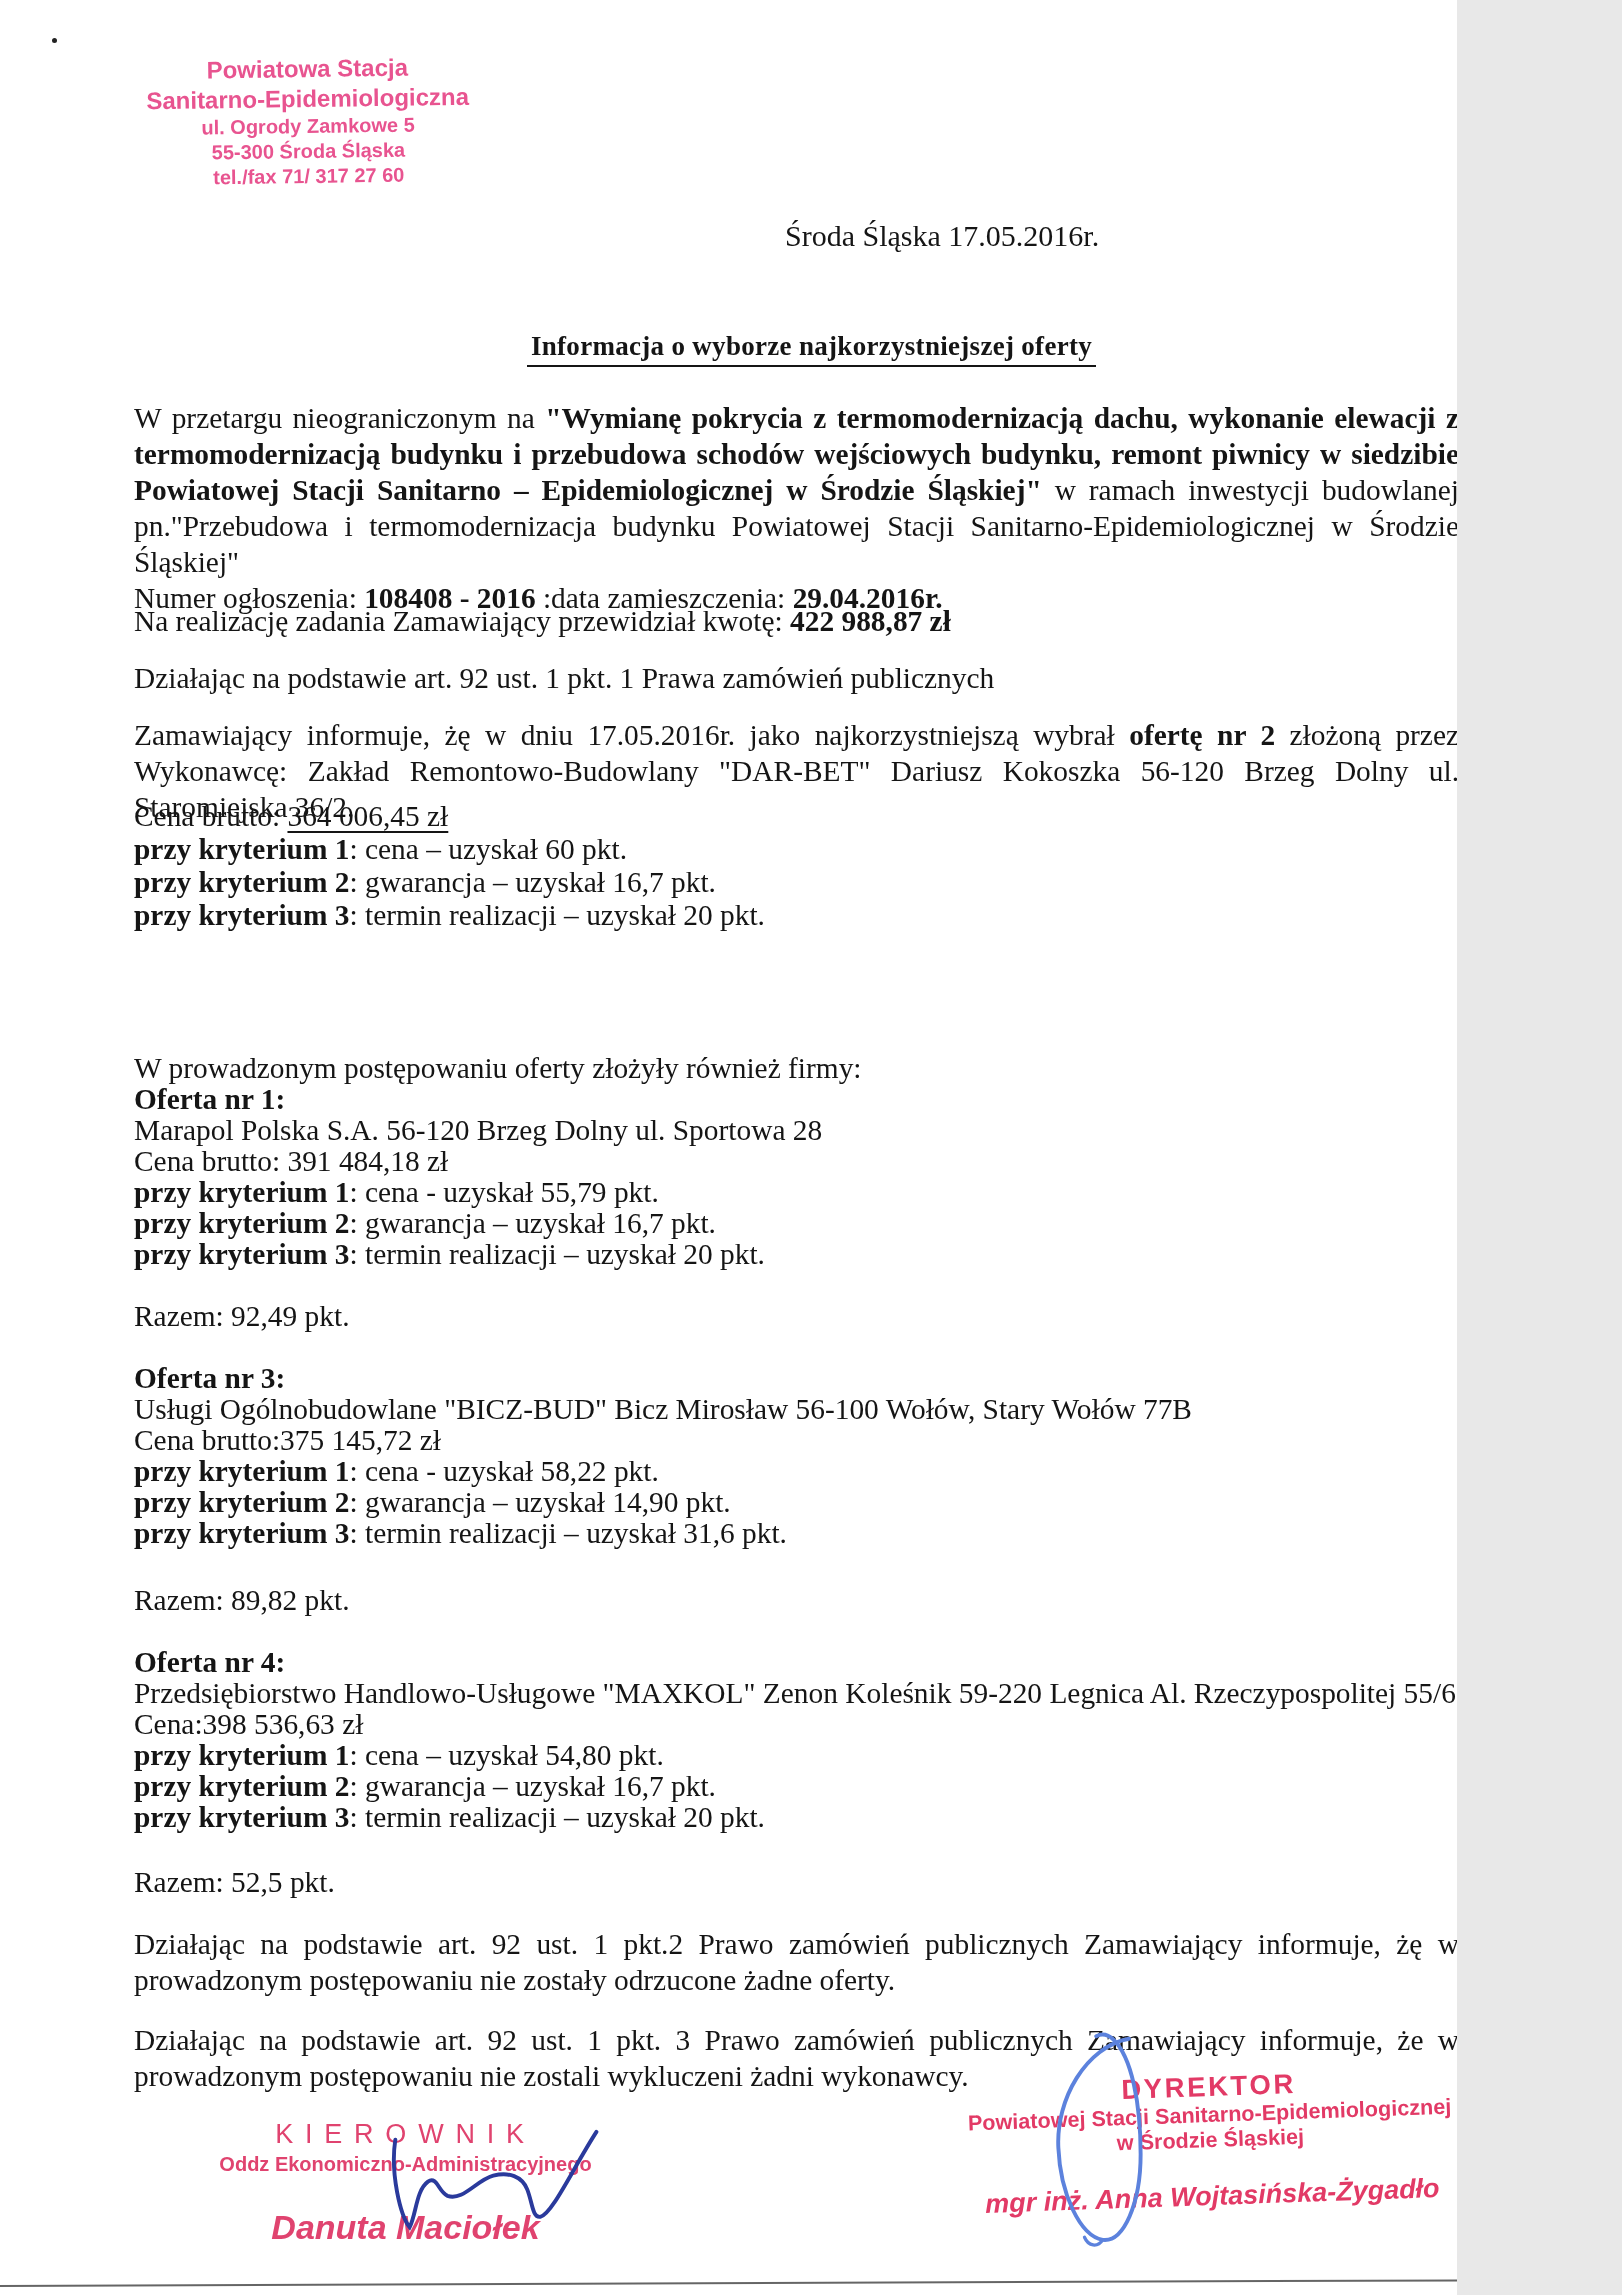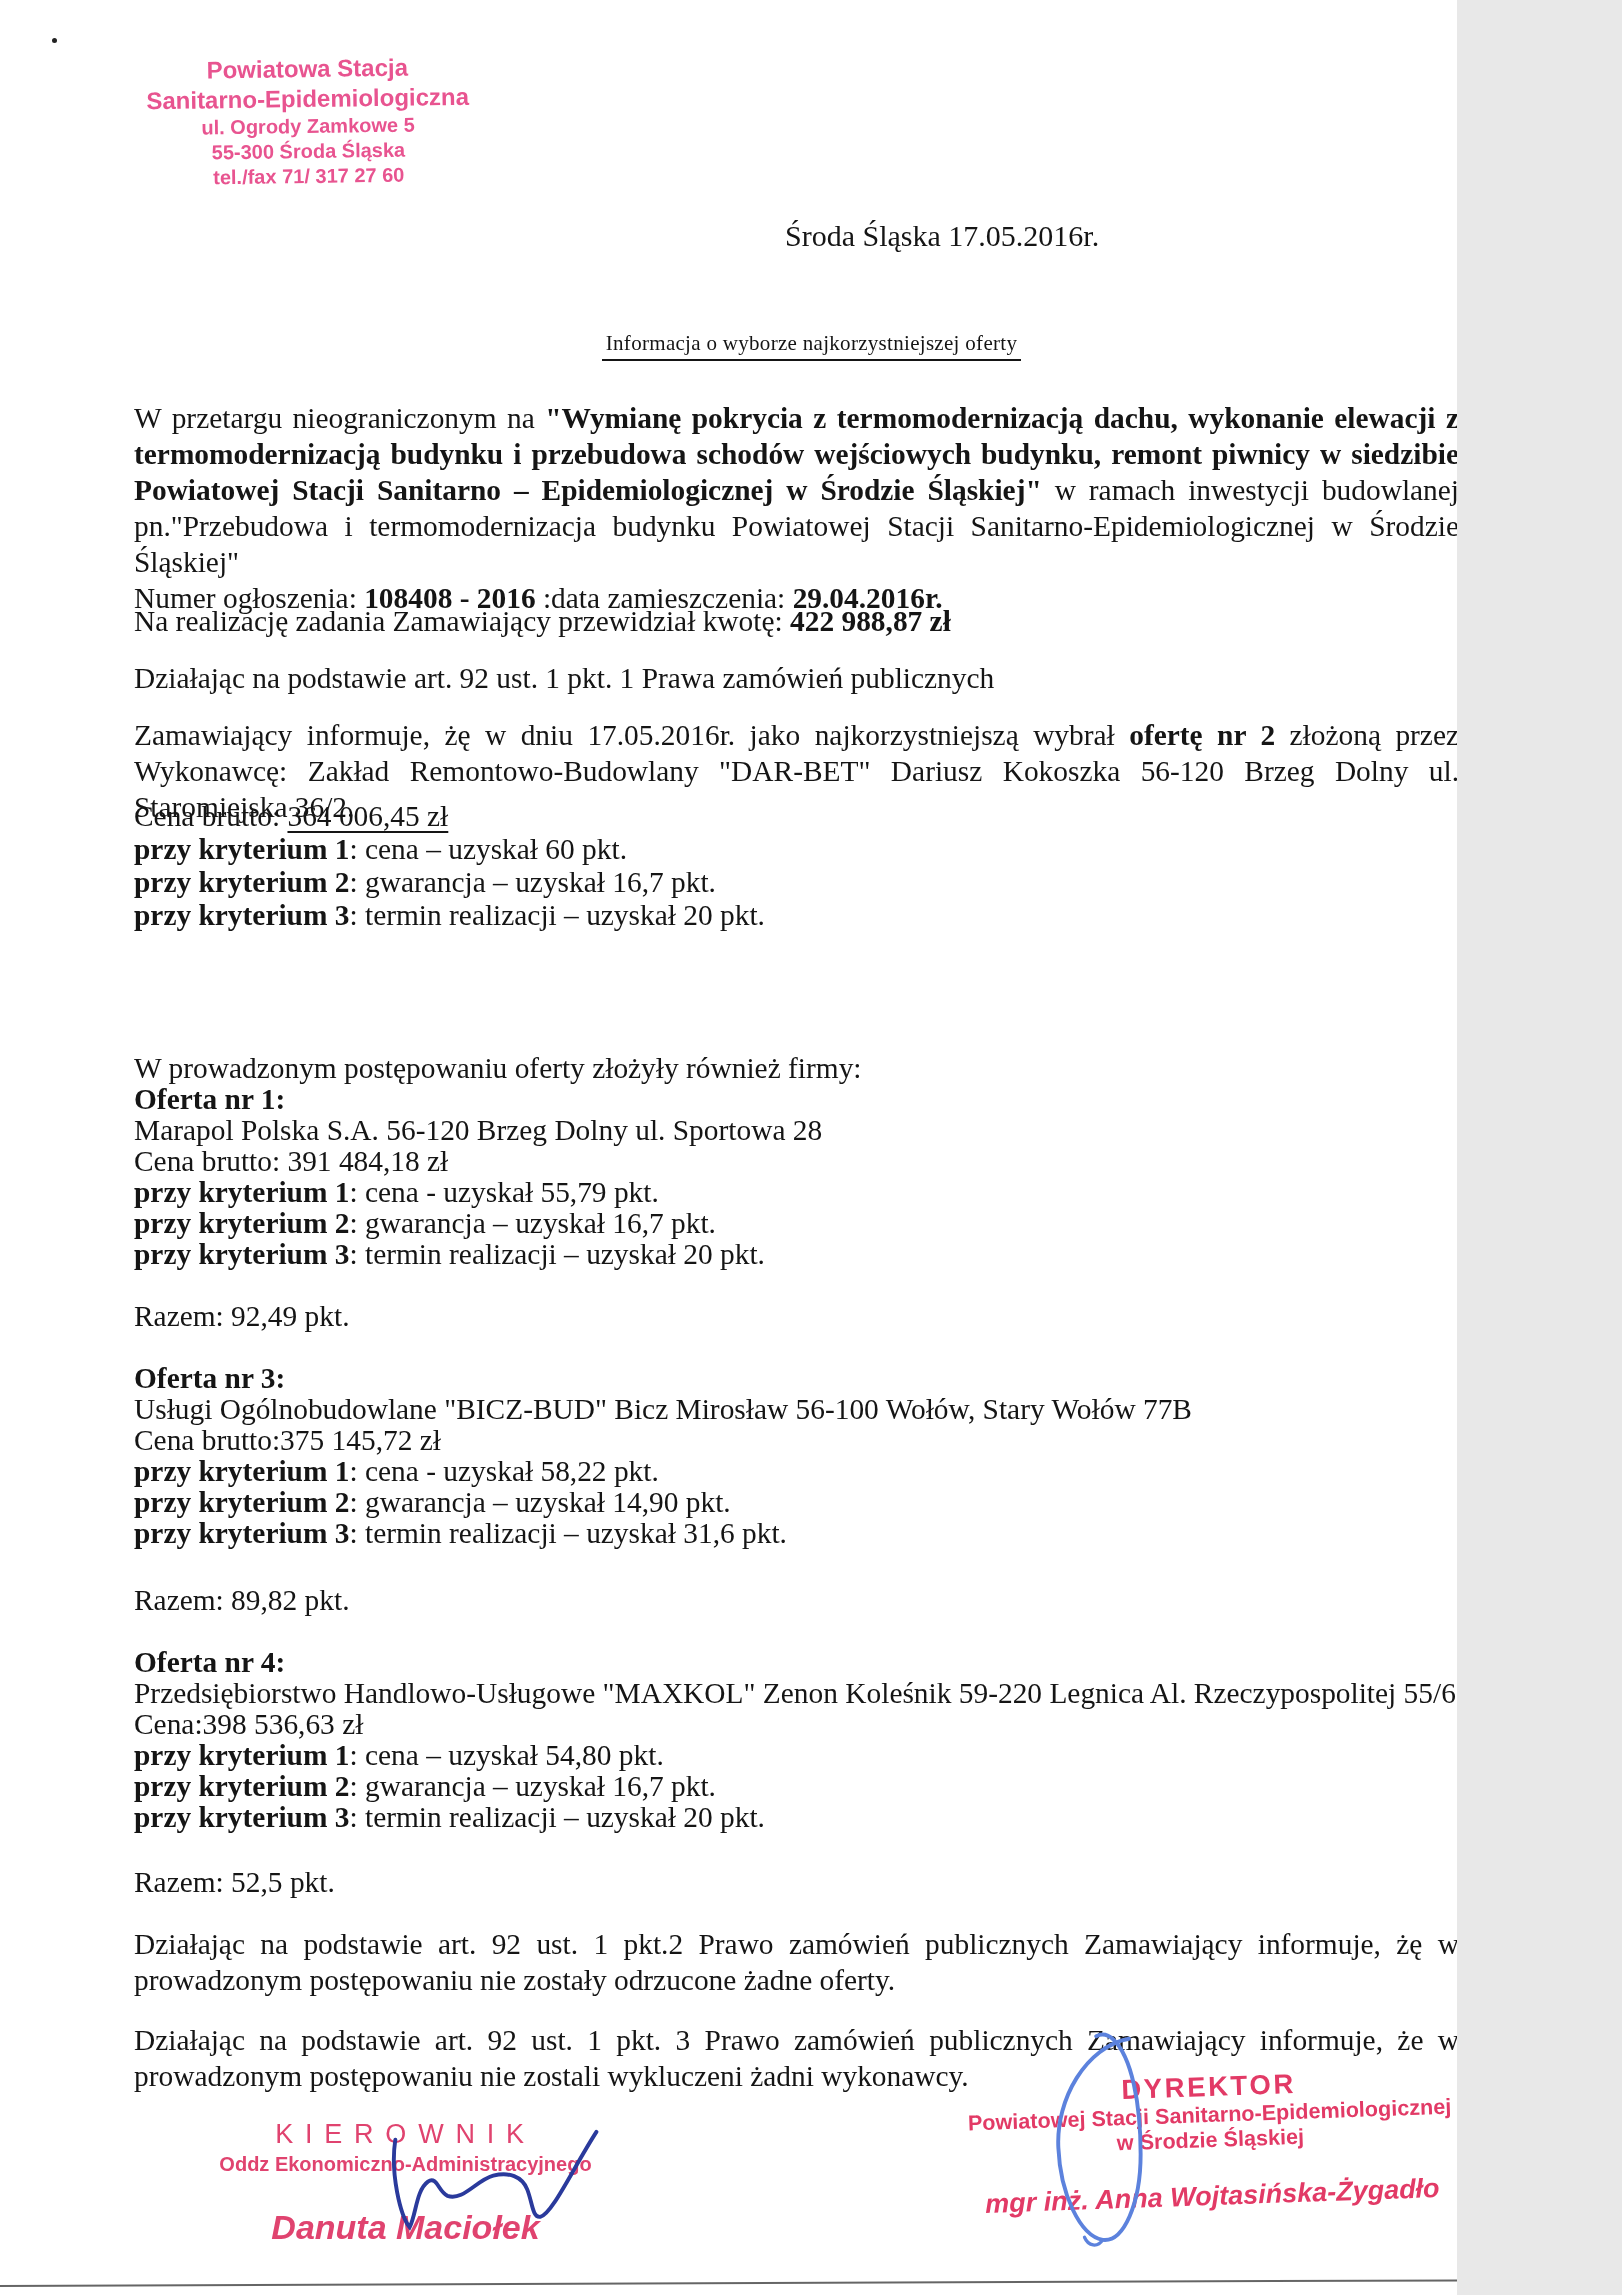--- a/index.html
+++ b/index.html
@@ -18,21 +18,21 @@
               font-family:"Liberation Sans","DejaVu Sans",sans-serif;font-weight:bold;
               color:#e85490;transform:rotate(-0.8deg);}
   .lh-big{font-size:24px;line-height:30px;}
   .lh-small{font-size:20px;line-height:25px;}
 
   .dot{left:52px;top:38px;width:5.2px;height:5.2px;background:#222;border-radius:50%;}
 
   .dateline{left:785px;top:219px;width:669px;text-align:left;font-size:30px;}
 
   .titlewrap{left:0;top:331px;width:1623px;text-align:center;}
-  .doctitle{display:inline-block;font-size:21px;font-weight:normal;letter-spacing:0.3px;
+  .doctitle{display:inline-block;font-size:27px;font-weight:bold;letter-spacing:0.3px;
             border-bottom:2.6px solid #151515;padding:0 3.9px 2.6px 3.9px;}
 
   
   .stamp{font-family:"Liberation Sans","DejaVu Sans",sans-serif;text-align:center;}
   .stamp-left{left:209px;top:2119px;width:393px;color:#e0436f;}
   .sl-role{font-size:27px;font-weight:normal;letter-spacing:11.8px;line-height:30px;}
   .sl-unit{font-size:20px;line-height:25px;margin-top:2.6px;font-weight:bold;}
   .sl-name{font-size:34px;font-style:italic;font-weight:bold;margin-top:31px;}
   .stamp-right{left:949px;top:2071px;width:523px;color:#e23a66;transform:rotate(-2deg);}
   .sr-role{font-size:27.5px;font-weight:bold;letter-spacing:2.6px;line-height:31px;}

